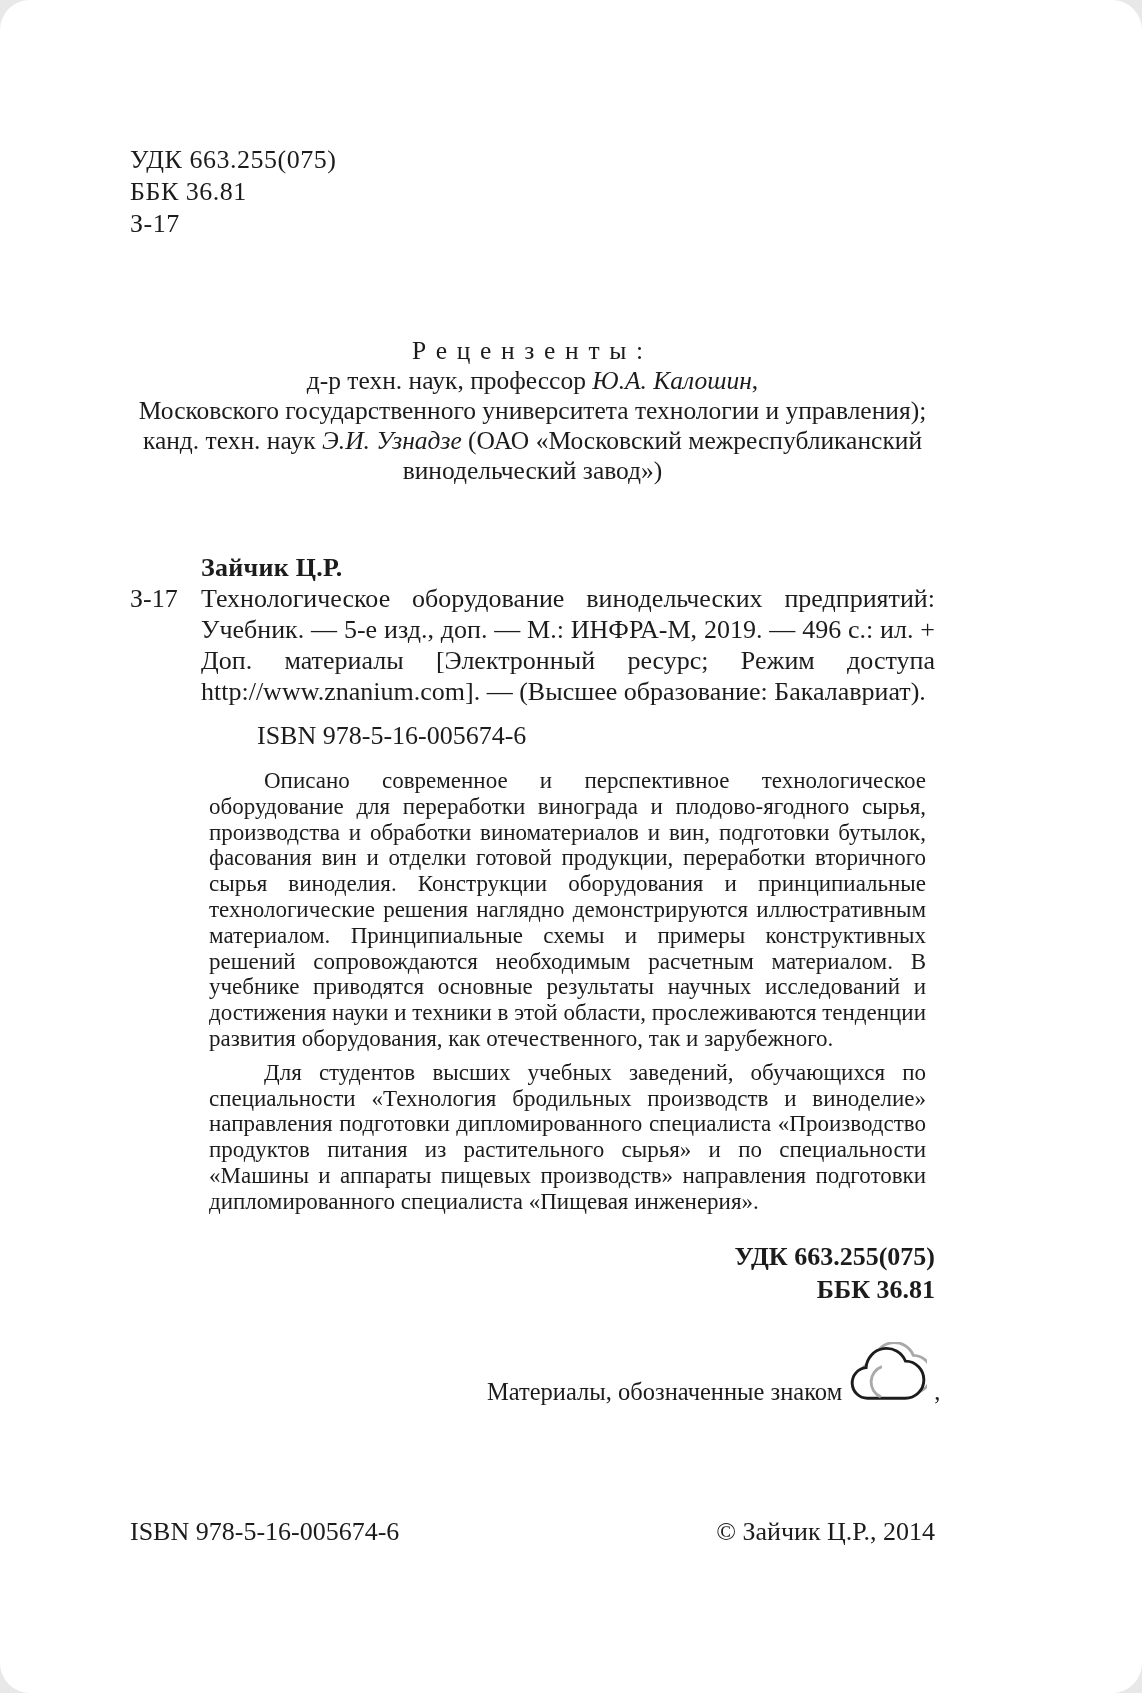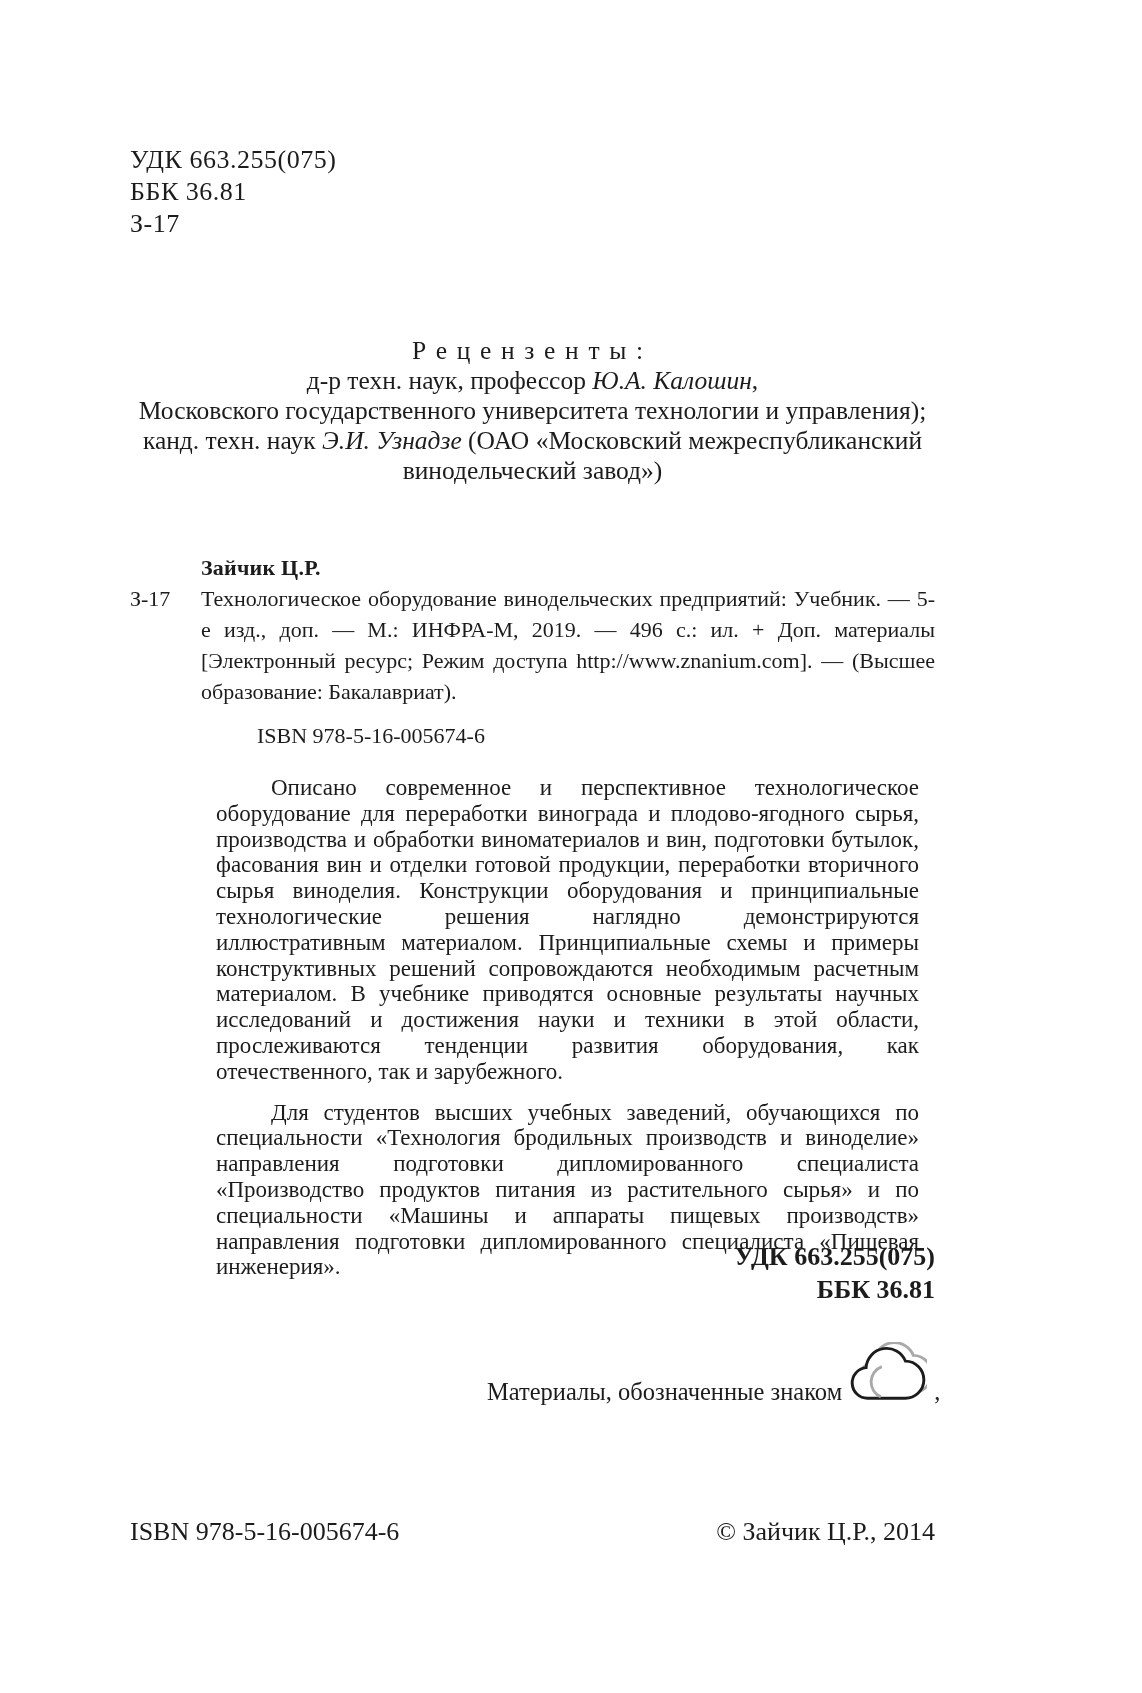--- a/index.html
+++ b/index.html
@@ -5,20 +5,21 @@
   html, body { margin: 0; padding: 0; background: #e8e8e8; }
   .page {
     position: relative;
     width: 1142px;
     height: 1693px;
     margin: 0 auto;
     background: #ffffff;
     color: #1c1c1c;
     font-family: "Liberation Serif", "DejaVu Serif", serif;
     overflow: hidden;
+    border-radius: 30px;
   }
   .abs { position: absolute; }
 
   
   .top-codes {
     top: 144px; left: 130px;
     font-size: 26px; line-height: 32px;
     letter-spacing: 0.02em;
   }
 
@@ -27,35 +28,35 @@
     top: 336px; left: 130px; width: 805px;
     font-size: 25.5px; line-height: 30px;
     text-align: center; white-space: nowrap;
   }
   .reviewers-heading { letter-spacing: 0.38em; }
   .reviewers i { font-style: italic; }
 
   
   .catalog {
     top: 552px; left: 130px; width: 805px;
-    font-size: 22px; line-height: 31px;
+    font-size: 26px; line-height: 31px;
   }
   .catalog-author { font-weight: bold; margin-left: 71px; letter-spacing: 0.01em; }
   .catalog-grid { display: grid; grid-template-columns: 71px 1fr; }
   .catalog-code { text-align: left; }
   .catalog-entry { text-align: justify; }
   .catalog-isbn { margin-left: 71px; text-indent: 56px; margin-top: 13px; }
 
   
   .annotation {
     top: 760px; left: 201px; width: 733px;
     font-size: 23px; line-height: 25.8px;
     text-align: justify;
   }
-  .annotation p { margin: 15px; text-indent: 55px; }
+  .annotation p { margin: 8px; text-indent: 55px; }
 
   
   .bottom-codes {
     top: 1240px; left: 130px; width: 805px;
     font-size: 26px; line-height: 33px;
     font-weight: bold; text-align: right;
   }
 
   
   .materials {

